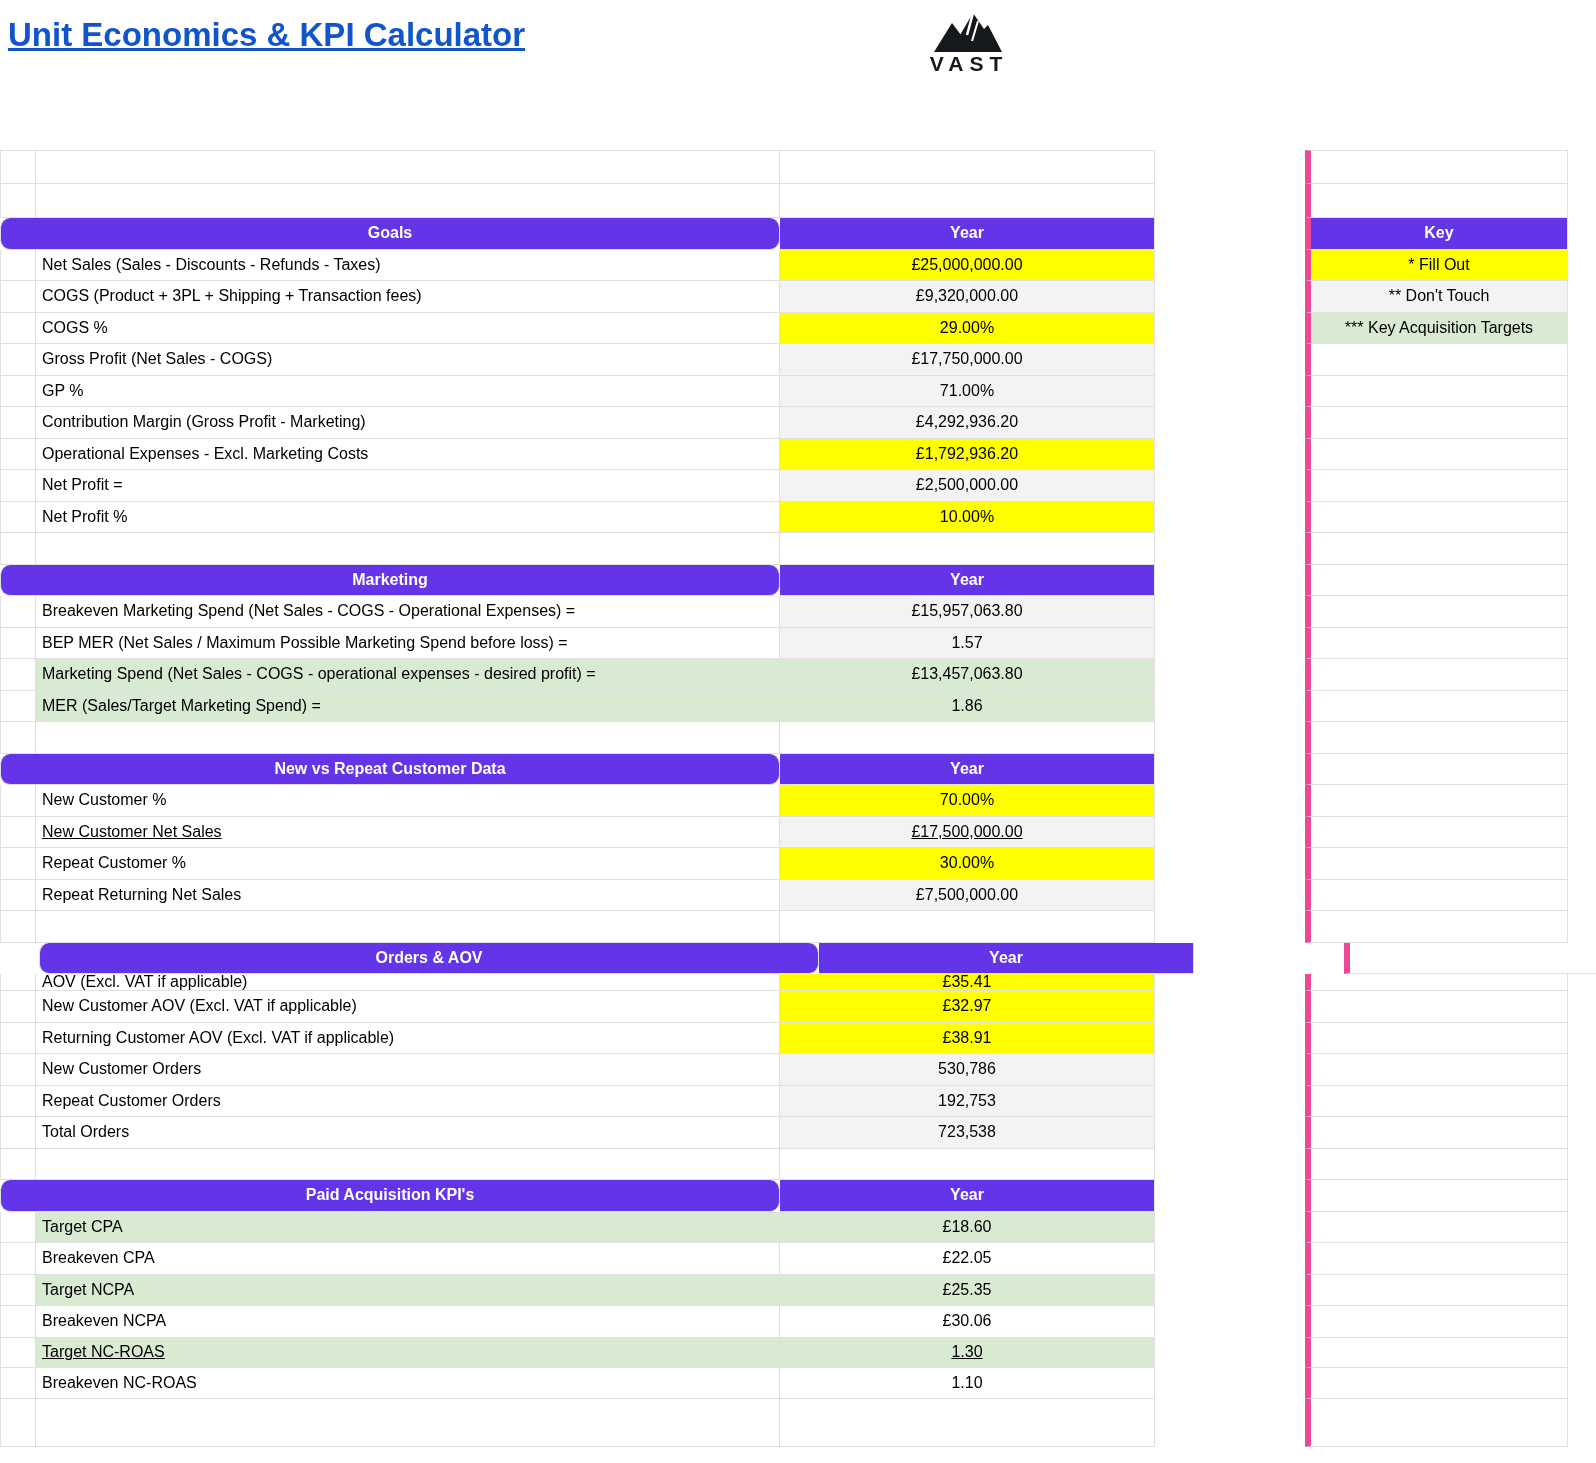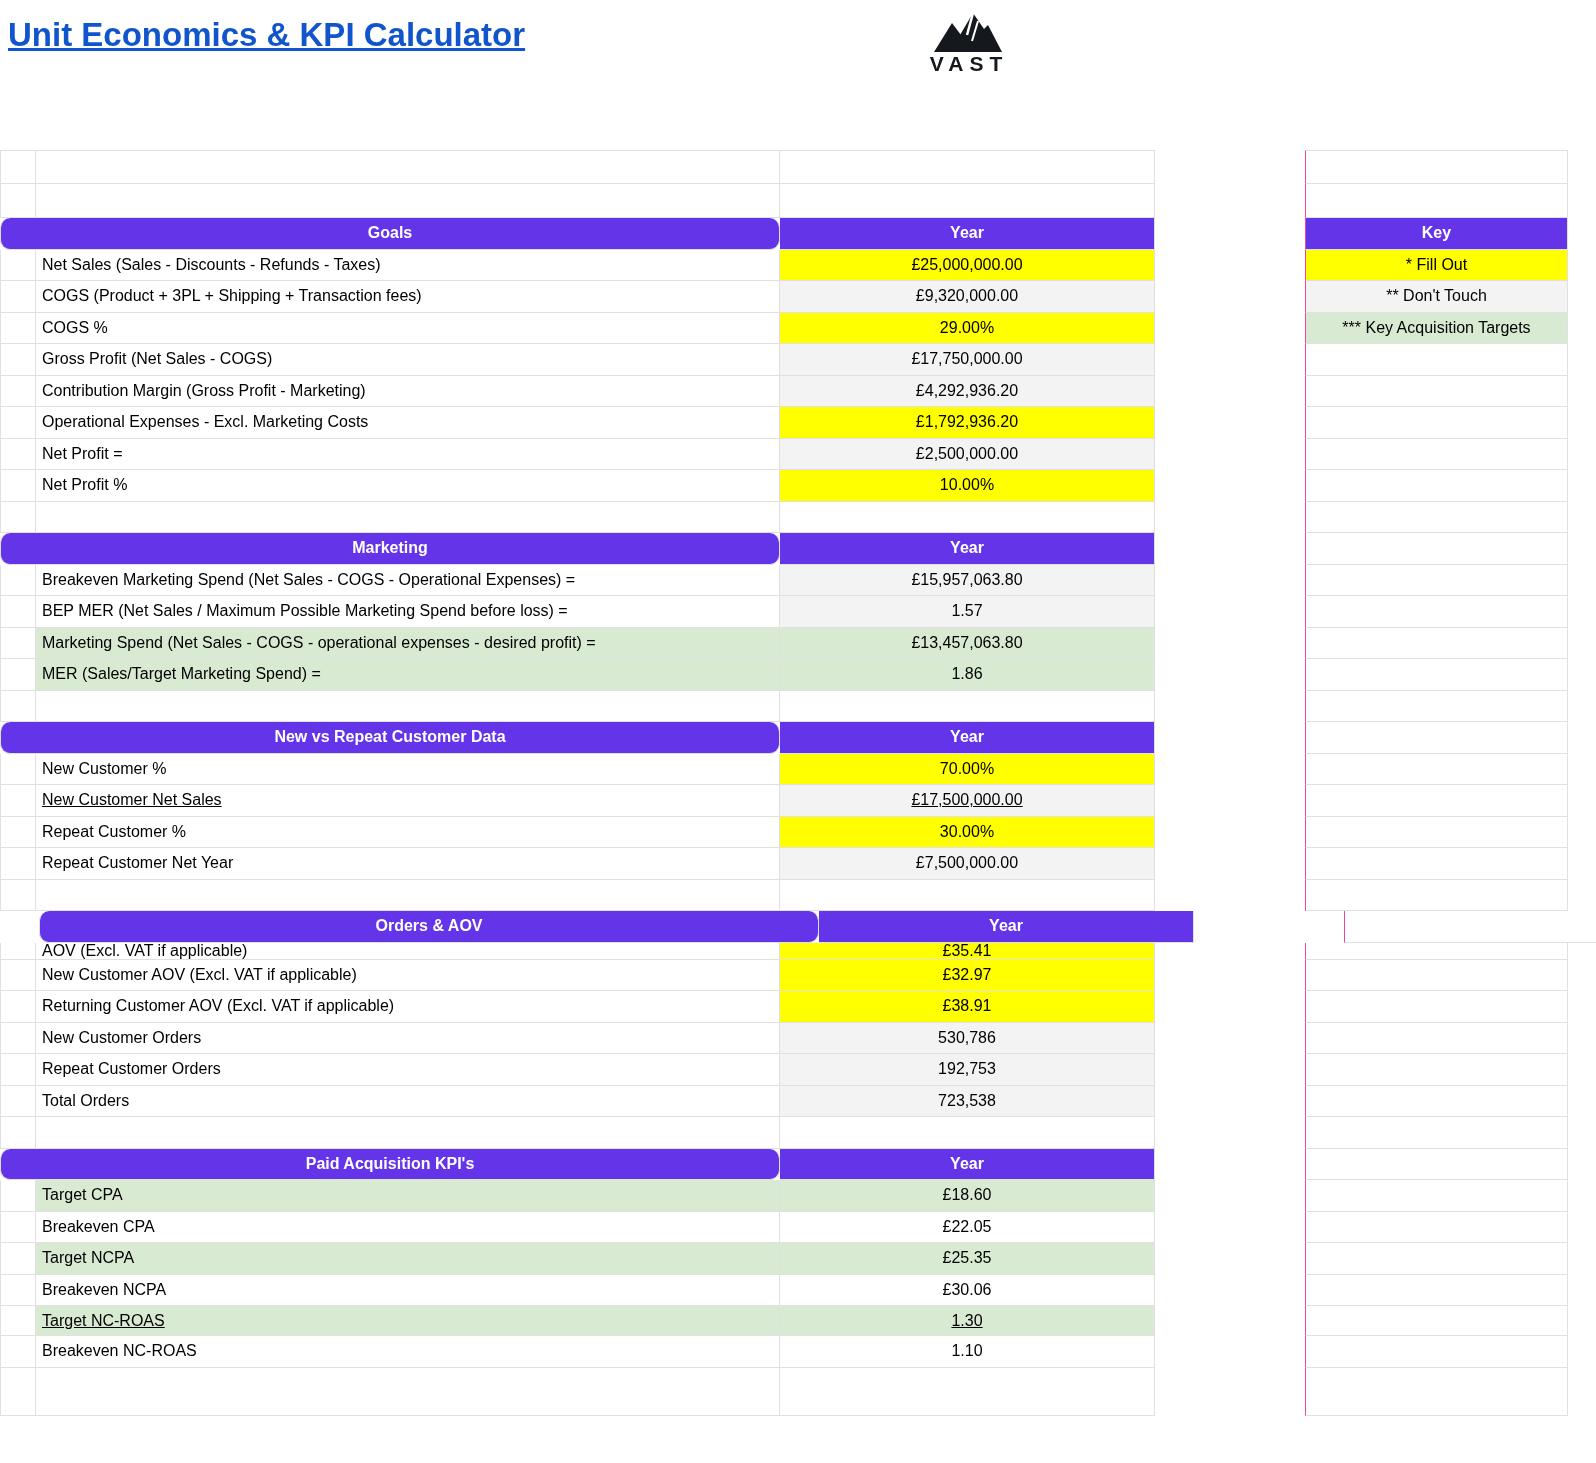--- a/index.html
+++ b/index.html
@@ -51,21 +51,21 @@
     display: flex;
     align-items: center;
     background: #ffffff;
     overflow: hidden;
     white-space: nowrap;
     line-height: 1;
   }
   .row.first .cell { border-top: 1px solid #e0e0e0; }
   .row.first .c-gap, .row.first .c-edge { border-top: none; }
   .c-gutter { border-left: 1px solid #e0e0e0; }
-  .c-key { border-left: 1px solid #ec4899; justify-content: center; text-align: center; }
+  .c-key { border-left: 6px solid #ec4899; justify-content: center; text-align: center; }
   .c-gap, .c-edge { border: none; background: transparent; }
   .c-label { padding-left: 6px; justify-content: flex-start; }
   .c-value { justify-content: center; text-align: center; }
   .header-cell {
     background: #6434e8 !important;
     color: #ffffff;
     font-weight: bold;
     justify-content: center;
     text-align: center;
   }
@@ -144,20 +144,28 @@
     <div class="row" style="height: 31.5px;">
       <div class="cell c-gutter"></div>
       <div class="cell c-label bg-white">Gross Profit (Net Sales - COGS)</div>
       <div class="cell c-value bg-gray">£17,750,000.00</div>
       <div class="cell c-gap"></div>
       <div class="cell c-key"></div>
       <div class="cell c-edge"></div>
     </div>
     <div class="row" style="height: 31.5px;">
       <div class="cell c-gutter"></div>
+      <div class="cell c-label bg-white">GP %</div>
+      <div class="cell c-value bg-gray">71.00%</div>
+      <div class="cell c-gap"></div>
+      <div class="cell c-key"></div>
+      <div class="cell c-edge"></div>
+    </div>
+    <div class="row" style="height: 31.5px;">
+      <div class="cell c-gutter"></div>
       <div class="cell c-label bg-white">Contribution Margin (Gross Profit - Marketing)</div>
       <div class="cell c-value bg-gray">£4,292,936.20</div>
       <div class="cell c-gap"></div>
       <div class="cell c-key"></div>
       <div class="cell c-edge"></div>
     </div>
     <div class="row" style="height: 31.5px;">
       <div class="cell c-gutter"></div>
       <div class="cell c-label bg-white">Operational Expenses - Excl. Marketing Costs</div>
       <div class="cell c-value bg-yellow">£1,792,936.20</div>
@@ -262,21 +270,21 @@
     <div class="row" style="height: 31.5px;">
       <div class="cell c-gutter"></div>
       <div class="cell c-label bg-white">Repeat Customer %</div>
       <div class="cell c-value bg-yellow">30.00%</div>
       <div class="cell c-gap"></div>
       <div class="cell c-key"></div>
       <div class="cell c-edge"></div>
     </div>
     <div class="row" style="height: 31.5px;">
       <div class="cell c-gutter"></div>
-      <div class="cell c-label bg-white">Repeat Customer Net Year</div>
+      <div class="cell c-label bg-white">Repeat Returning Net Sales</div>
       <div class="cell c-value bg-gray">£7,500,000.00</div>
       <div class="cell c-gap"></div>
       <div class="cell c-key"></div>
       <div class="cell c-edge"></div>
     </div>
     <div class="row" style="height: 31.5px;">
       <div class="cell c-gutter"></div>
       <div class="cell c-label"></div>
       <div class="cell c-value"></div>
       <div class="cell c-gap"></div>

